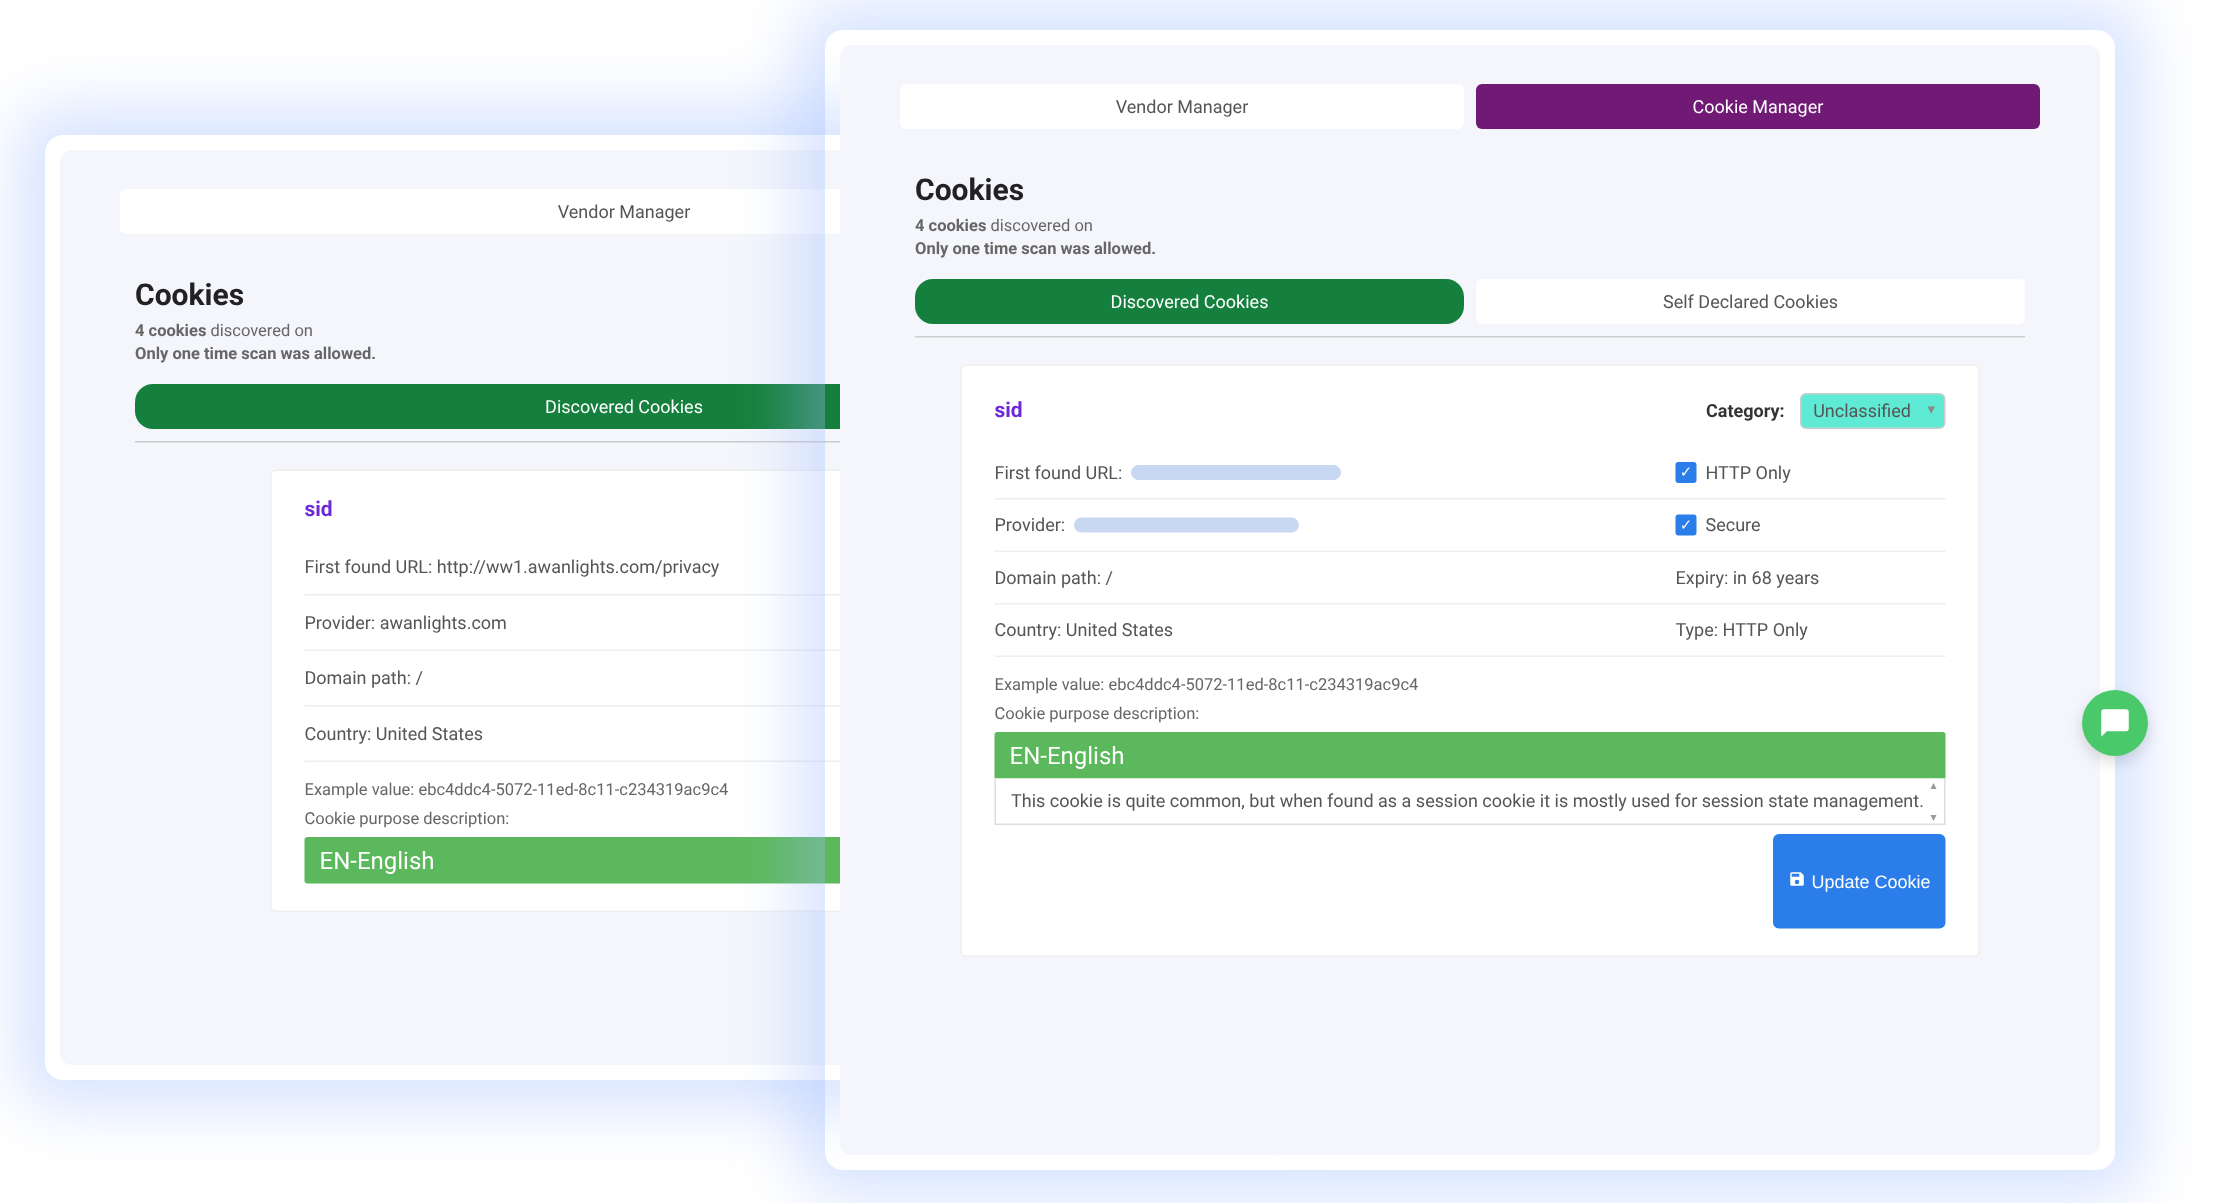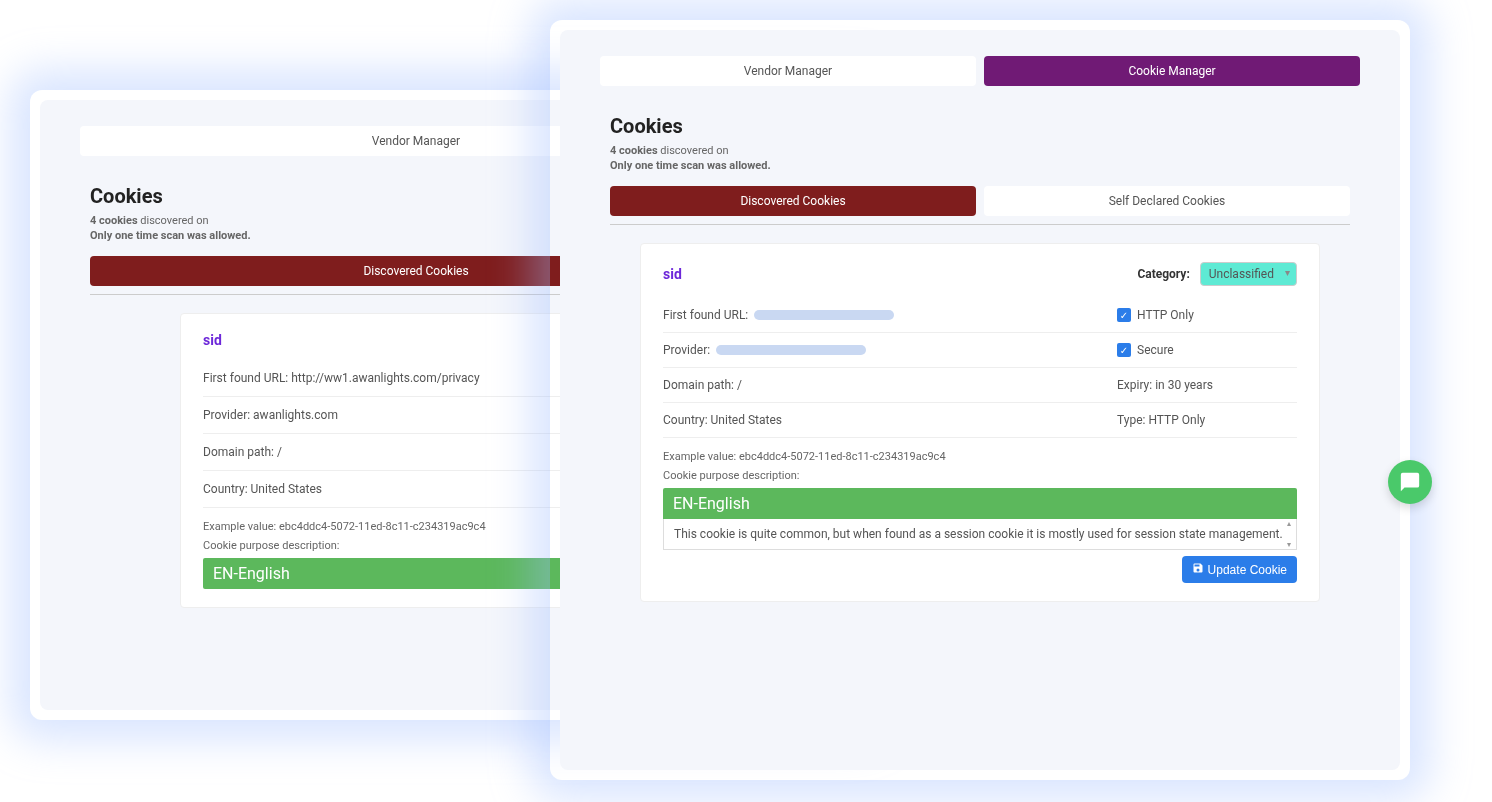--- a/index.html
+++ b/index.html
@@ -52,21 +52,21 @@
 .tab-blue { background: #701a75; color: #fff; }
 .content { padding: 10px 30px; }
 .section-title { font-size: 20px; font-weight: 700; color: #222; margin: 8px 0 6px; }
 .meta-line { font-size: 11px; color: #666; margin: 2px 0; }
 .meta-line b { font-weight: 700; }
 .inner-tabs { display: flex; gap: 8px; margin: 14px 0 4px; }
 .inner-tab {
   flex: 1; height: 30px; border-radius: 4px; display: flex;
   align-items: center; justify-content: center; font-size: 12px;
 }
-.inner-green { background: #7f1d1d; color: #fff; }
+.inner-green { background: #15803d; color: #fff; border-radius: 12px; }
 .inner-white { background: #fff; color: #555; }
 .divider { border-top: 1px solid #ccc; margin: 8px 0 18px; }
 .card {
   background: #fff; border: 1px solid #eee; border-radius: 4px;
   padding: 18px 22px; margin: 0 auto; max-width: 680px;
 }
 .card-back { max-width: 540px; margin-left: 90px; }
 .card-head { display: flex; justify-content: space-between; align-items: center; margin-bottom: 12px; }
 .card-name { font-weight: 700; font-size: 14px; color: #6d28d9; }
 .cat-row { display: flex; align-items: center; gap: 10px; }
@@ -94,21 +94,21 @@
 .desc-box {
   border: 1px solid #ddd; border-top: none; padding: 8px 10px;
   font-size: 12px; color: #555; background: #fff; position: relative;
 }
 .desc-scroll { position:absolute; right:2px; top:2px; bottom:2px; width:8px; }
 .desc-scroll::before { content:"▴"; position:absolute; top:-2px; font-size:8px; color:#999; left:1px;}
 .desc-scroll::after { content:"▾"; position:absolute; bottom:-2px; font-size:8px; color:#999; left:1px;}
 .actions { display: flex; justify-content: flex-end; margin-top: 6px; }
 .update-btn {
   background: #2b7de9; color: #fff; border: none; border-radius: 4px;
-  padding: 6px 10px; font-size: 12px; display: flex; align-items: center; gap: 4px;
+  padding: 24px 10px; font-size: 12px; display: flex; align-items: center; gap: 4px;
   cursor: pointer;
 }
 .chat-fab {
   position: absolute; right: 60px; top: 460px; width: 44px; height: 44px;
   border-radius: 50%; background: #4ac96a; display: flex;
   align-items: center; justify-content: center; z-index: 50;
   box-shadow: 0 4px 10px rgba(0,0,0,0.15);
 }
 .chat-fab svg { width: 22px; height: 22px; }
 .back-card .prop-row { padding: 11px 0; }
@@ -186,21 +186,21 @@
         </div>
         <div class="col" style="flex:0 0 180px;">
           <div class="prop-row">
             <span class="chk">✓</span>
             <span>HTTP Only</span>
           </div>
           <div class="prop-row">
             <span class="chk">✓</span>
             <span>Secure</span>
           </div>
-          <div class="prop-row">Expiry: in 30 years</div>
+          <div class="prop-row">Expiry: in 68 years</div>
           <div class="prop-row">Type: HTTP Only</div>
         </div>
       </div>
       <div class="example-line"><span>Example value: </span><span>ebc4ddc4-5072-11ed-8c11-c234319ac9c4</span></div>
       <div class="purpose-label">Cookie purpose description:</div>
       <div class="lang-bar">EN-English</div>
       <div class="desc-box">
         <span>This cookie is quite common, but when found as a session cookie it is mostly used for session state management.</span>
         <div class="desc-scroll"></div>
       </div>

